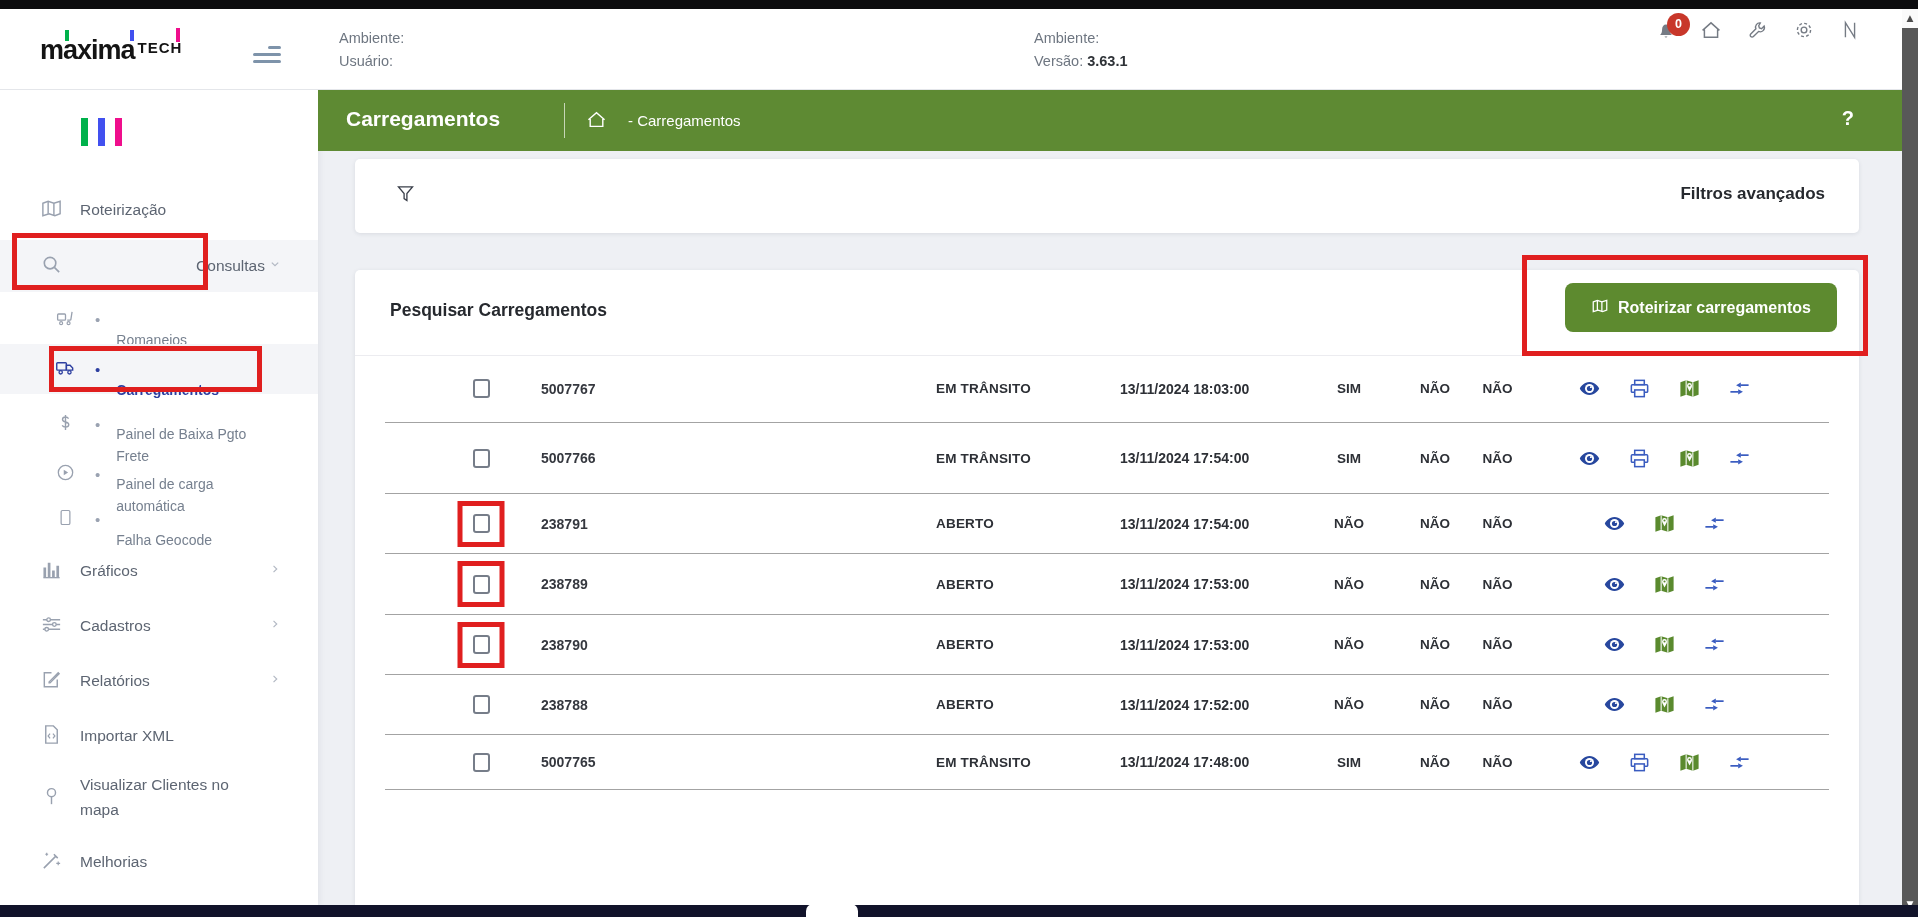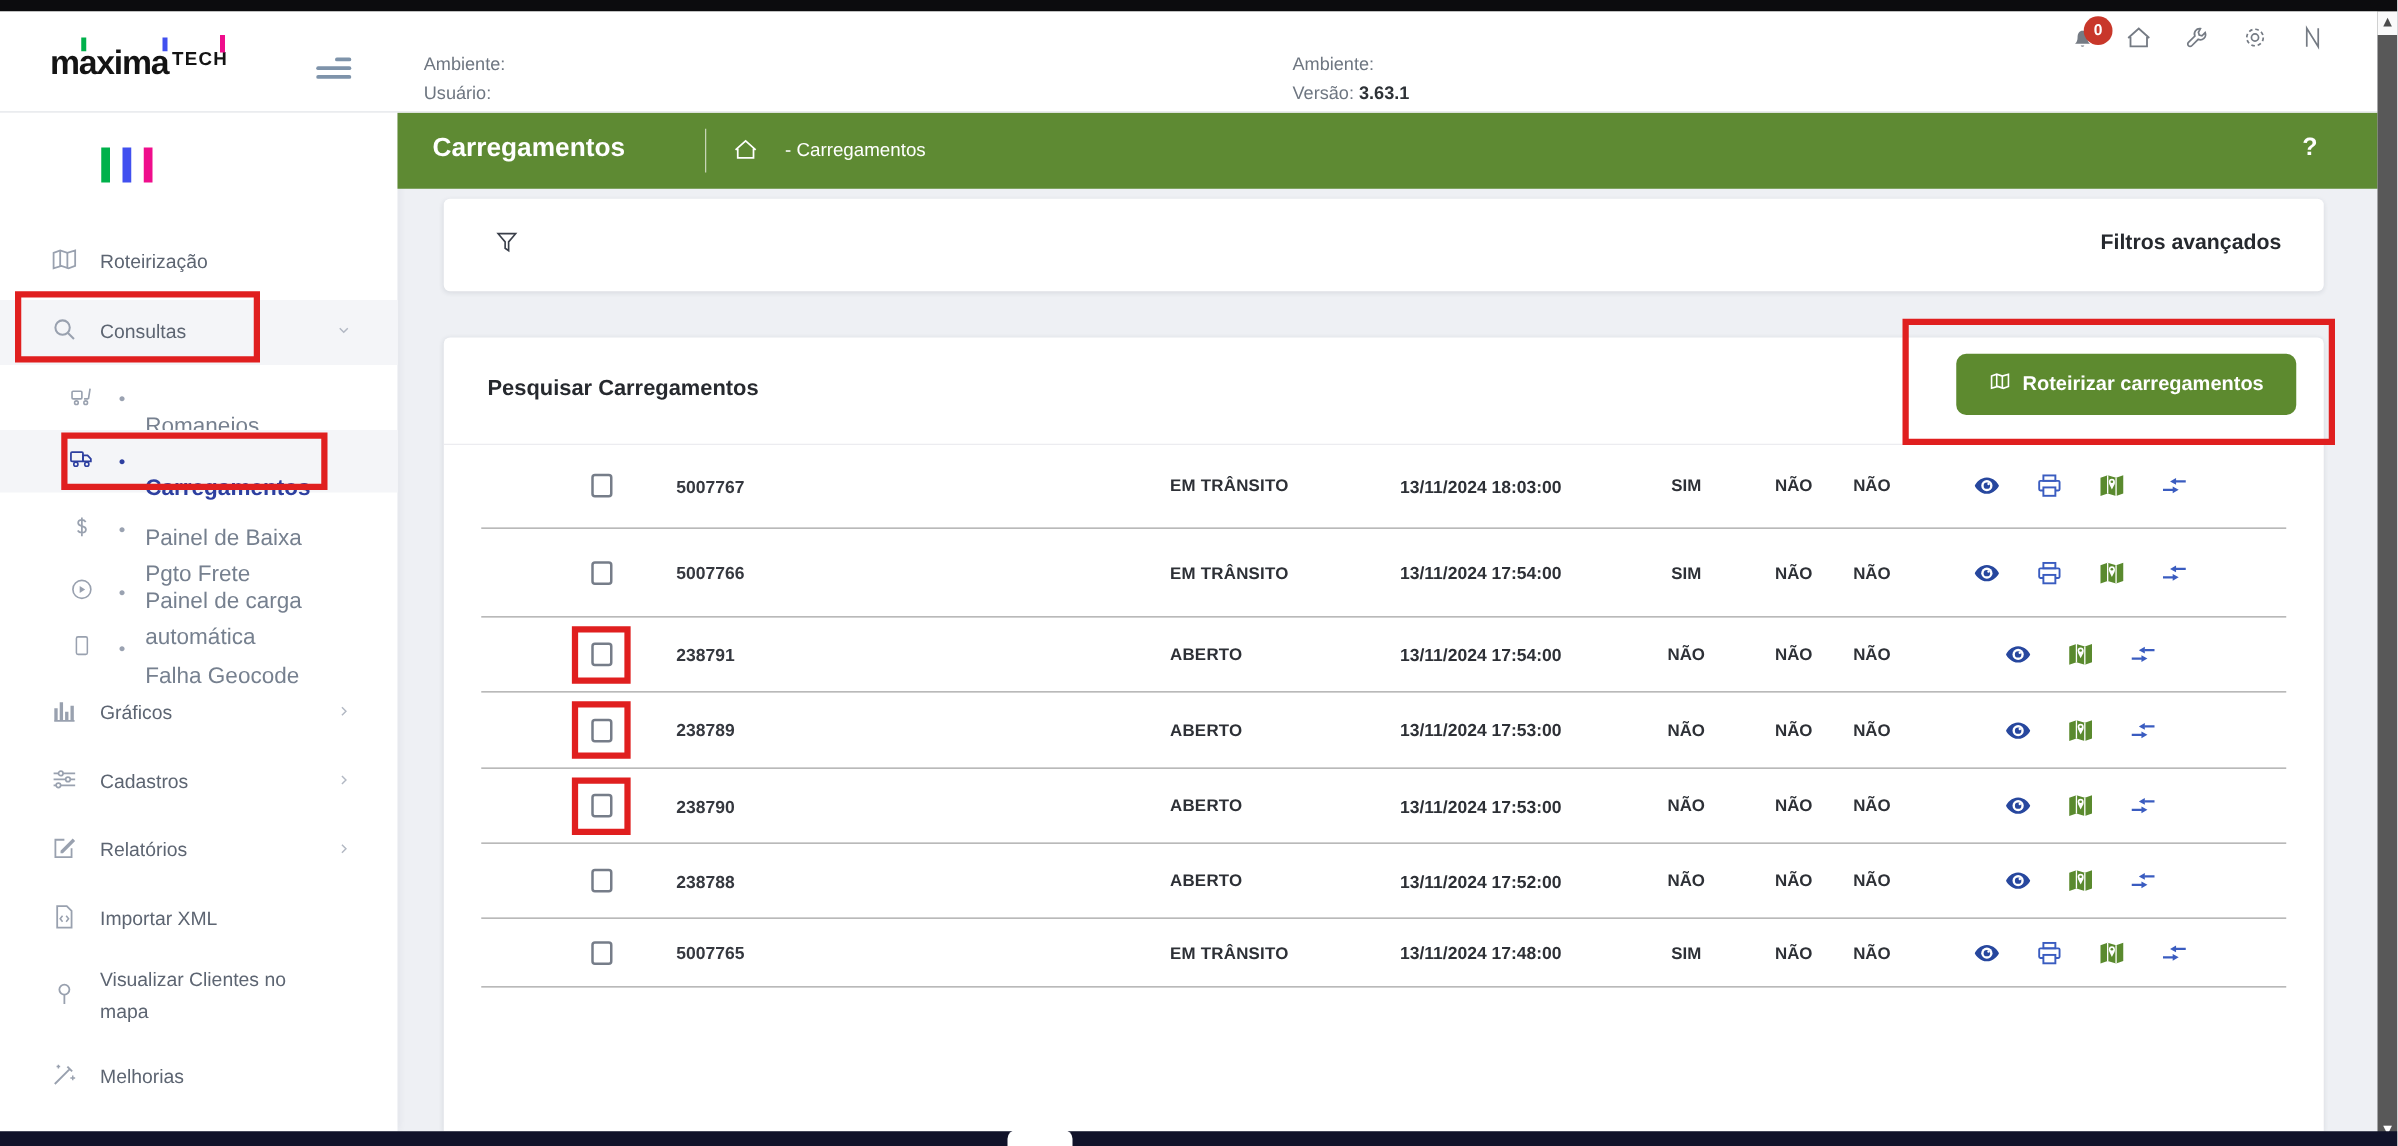--- a/index.html
+++ b/index.html
@@ -20,21 +20,21 @@
   .logo-tech { font-size:15px; font-weight:700; color:#141414; letter-spacing:1px; margin:2px 0 0 3px; }
   .logo-tick { position:absolute; width:4px; top:-7px; }
   .tick-green { left:25px; height:11px; background:#00b14b; }
   .tick-blue { left:90px; height:11px; background:#4150ef; }
   .tick-pink { left:136px; height:14px; top:-9px; background:#ef0e8c; }
   .hamburger { position:absolute; left:253px; top:37px; width:28px; height:19px; cursor:pointer; }
   .hamburger i { display:block; height:3px; border-radius:2px; background:#7e93aa; margin-bottom:4px; }
   .hamburger i:nth-child(1){ width:13px; margin-left:15px; }
   .hamburger i:nth-child(2){ width:28px; }
   .hamburger i:nth-child(3){ width:28px; }
-  .env-block { position:absolute; top:32px; font-size:14.5px; color:#6e7681; line-height:23px; }
+  .env-block { position:absolute; top:18px; font-size:14.5px; color:#6e7681; line-height:23px; }
   .env-left { left:339px; }
   .env-center { left:1034px; }
   .ver-val { font-weight:700; color:#2e3237; }
   .topbar-icons span.tb-ic { position:absolute; top:10px; width:24px; height:24px; color:#757b84; cursor:pointer; }
   .tb-ic svg { width:22px; height:22px; }
   .ic-bell{ left:1655px; } .ic-home{ left:1700px; } .ic-wrench{ left:1747px; } .ic-gear{ left:1793px; } .ic-route{ left:1839px; }
   .badge {
     position:absolute; left:1667px; top:4px; min-width:23px; height:23px; border-radius:12px;
     background:#c8372a; color:#fff; font-size:12.5px; font-weight:700; text-align:center; line-height:23px; z-index:11;
   }
@@ -48,21 +48,21 @@
   .side-item.rowbg { background:#f4f5f8; }
   .side-item .s-icon { flex:0 0 auto; color:#99a1af; }
   .side-item .s-icon svg { width:23px; height:23px; }
   .side-item.lvl1 { padding-left:40px; }
   .side-item.lvl1 .s-icon { margin-right:17px; }
   .side-item.lvl1 .s-label { font-size:15.5px; color:#5d6572; width:185px; line-height:1.6; }
   .side-item.lvl2 { padding-left:55px; }
   .side-item.lvl2 .s-icon svg { width:21px; height:21px; }
   .side-item.lvl2 .s-icon { margin-right:19px; }
   .bullet { font-size:15px; color:#9aa2b1; margin-right:16px; }
-  .side-item.lvl2 .s-label { font-size:18px; color:#76808f; width:152px; line-height:1.6;margin-top:42px; }
+  .side-item.lvl2 .s-label { font-size:14px; color:#76808f; width:152px; line-height:1.6;margin-top:42px; }
   .side-item.active .s-label { color:#2d3fa0; font-weight:700; }
   .side-item.active .s-icon { color:#2d3fa0; }
   .side-item.active .bullet { color:#2d3fa0; }
   .chev { position:absolute; right:36px; color:#b2b8c3; }
   .chev svg { width:14px; height:14px; }
   .chev.right svg { transform:rotate(-90deg); }
   .side-annotation { position:absolute; border:5px solid #e01f1f; z-index:9; pointer-events:none; }
 
   
   .greenbar { position:absolute; left:318px; top:90px; width:1584px; height:61px; background:#5e8a33; z-index:6; }
@@ -179,21 +179,21 @@
       <i class="mini-pink"></i>
     </div>
     <div id="side-items">
         <div class="side-item lvl1" style="top: 96px; height: 48px;">
           <span class="s-icon"><svg viewBox="0 0 24 24">
               <path d="M3 6.5l5.5-2 6 2L21 4.5v13l-5.5 2-6-2L3 19.5z" fill="none" stroke="currentColor" stroke-width="1.5"></path>
               <path d="M8.5 4.5v13M14.5 6.5v13" stroke="currentColor" stroke-width="1.5" fill="none"></path>
             </svg></span>
           <span class="s-label">Roteirização</span>
         </div>
-        <div class="side-item lvl1 rowbg" style="top: 150px; height: 52px;">
+        <div class="side-item lvl1 rowbg" style="top: 150px; height: 52px; text-align: right;">
           <span class="s-icon"><svg viewBox="0 0 24 24">
               <circle cx="10.5" cy="10.5" r="6" fill="none" stroke="currentColor" stroke-width="1.7"></circle>
               <path d="M15 15l5 5" stroke="currentColor" stroke-width="1.7"></path>
             </svg></span>
           <span class="s-label">Consultas</span>
           <span class="chev down"><svg viewBox="0 0 24 24">
               <path d="M6.5 9.5l5.5 5.5 5.5-5.5" fill="none" stroke="currentColor" stroke-width="2"></path>
             </svg></span>
         </div>
         <div class="side-item lvl2" style="top: 207px; height: 44px;">

